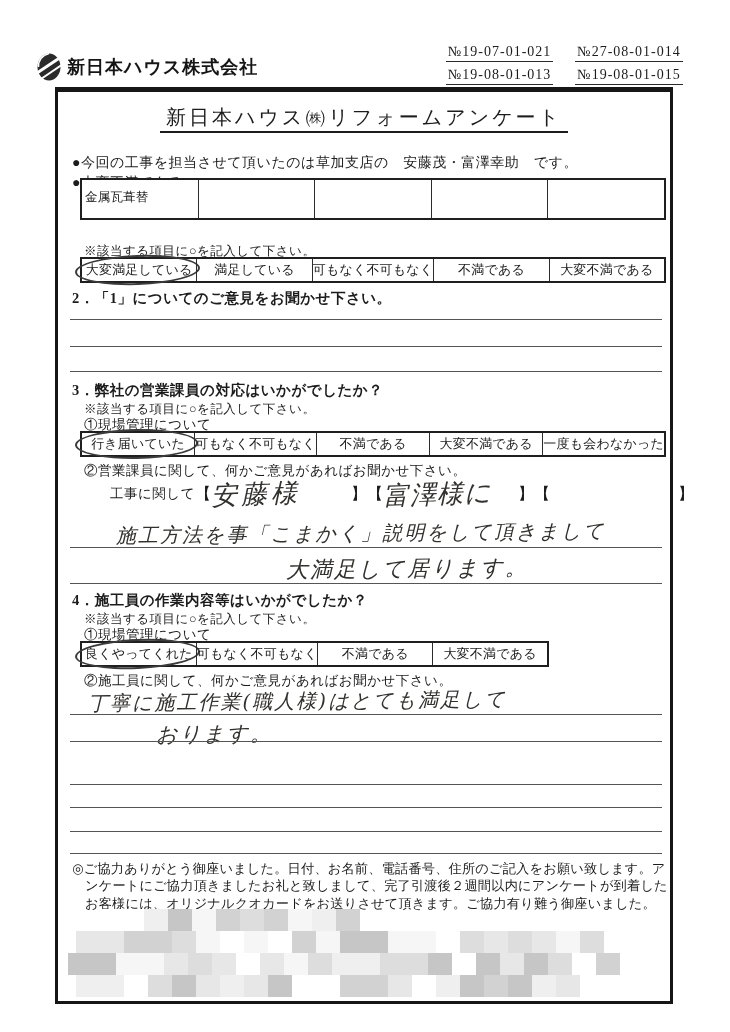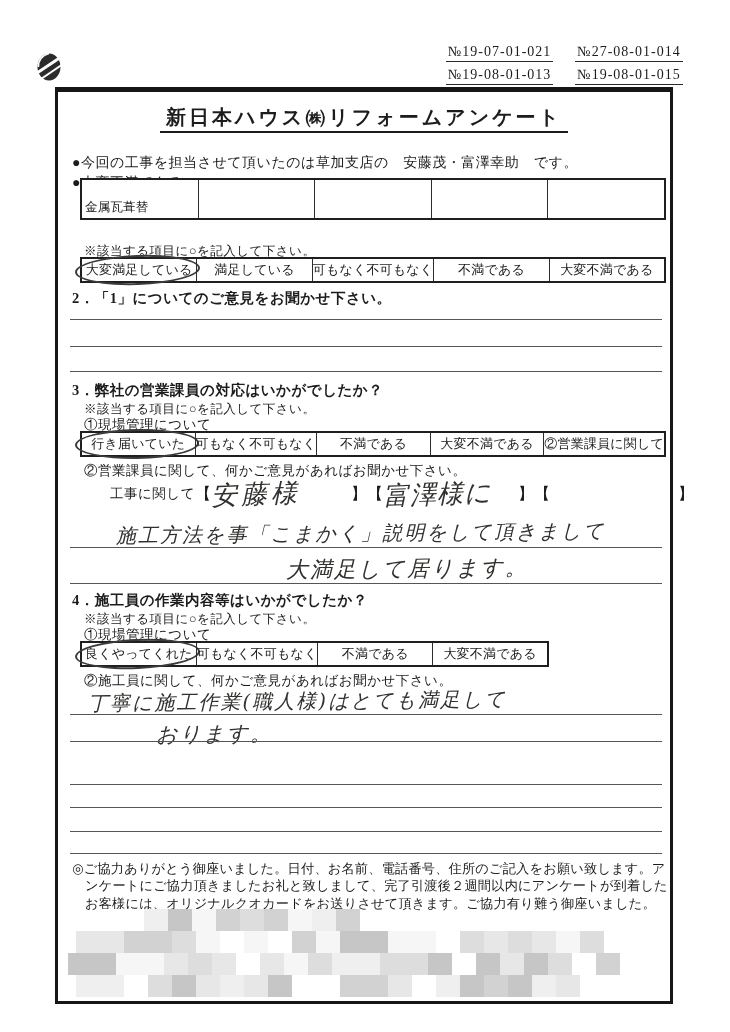--- a/index.html
+++ b/index.html
@@ -10,33 +10,33 @@
   .logo-text{font-family:"Liberation Sans","DejaVu Sans",sans-serif;font-weight:bold;
              font-size:18px;letter-spacing:1px;color:#151515;}
   .doc-numbers{position:absolute;left:446px;top:44px;display:grid;
                grid-template-columns:auto auto;column-gap:22px;row-gap:5px;}
   .doc-no{font-size:14px;letter-spacing:1px;border-bottom:1px solid #2a2a2a;
           padding:0 2px 1px 2px;white-space:nowrap;}
   
   .sheet{position:absolute;left:55px;top:87px;width:618px;height:917px;
          border:3px solid #161616;border-top-width:5px;box-sizing:border-box;background:#fff;}
   .abs{position:absolute;white-space:nowrap;}
-  .title{left:0;right:0;top:12px;text-align:center;font-size:20px;font-weight:700;letter-spacing:3px;}
+  .title{left:0;right:0;top:12px;text-align:center;font-size:20px;font-weight:400;letter-spacing:3px;}
   .title span{border-bottom:2px solid #1c1c1c;padding:0 6px 3px 6px;}
   .bullet{font-size:14px;letter-spacing:.5px;margin-top:12px;}
   .qhead{font-size:14.5px;font-weight:bold;letter-spacing:.5px;}
   .note{font-size:12.5px;letter-spacing:.5px;}
   .sub{font-size:13.5px;letter-spacing:.5px;}
   
   .opt-table{display:flex;border:2px solid #1f1f1f;box-sizing:border-box;background:#fff;}
   .opt-cell{flex:1 1 0;display:flex;align-items:center;justify-content:center;
             border-left:1px solid #2c2c2c;font-size:13px;position:relative;
             letter-spacing:.2px;overflow:visible;}
   .opt-cell:first-child{border-left:none;}
-  .work-cell{justify-content:flex-start;align-items:flex-end;padding:2px 3px;font-size:12.5px;}
+  .work-cell{justify-content:flex-start;align-items:flex-end;padding:12px 3px;font-size:12.5px;}
   .circle-mark{position:absolute;left:-7px;right:-4px;top:-4px;bottom:-4px;
                border:2px solid #3b3b3b;border-radius:50%;transform:rotate(-2deg);
                pointer-events:none;}
   
   .rule{position:absolute;left:12px;width:592px;border-top:1.5px solid #555;}
   
   .hw{font-style:italic;color:#32312e;font-family:"DejaVu Serif","Liberation Serif",serif;}
   .hw-name{font-size:26px;letter-spacing:4px;transform:rotate(-2deg);display:inline-block;}
   .hw-line{font-size:19px;letter-spacing:2px;transform:rotate(-.6deg);}
   .staff-row{display:flex;align-items:center;height:40px;}
@@ -55,20 +55,21 @@
 
 <div class="page">
 
   <div class="logo-row">
     <svg width="27" height="30" viewBox="0 0 27 30">
       <ellipse cx="13" cy="15" rx="11.5" ry="13.5" fill="#2b2b2b"></ellipse>
       <path d="M1 21 L25 5" stroke="#ffffff" stroke-width="3"></path>
       <path d="M5 27 L27 12" stroke="#ffffff" stroke-width="2"></path>
       <path d="M13 1.5 C6 3 2 9 2.5 15" stroke="#ffffff" stroke-width="1.5" fill="none"></path>
     </svg>
+    <span class="logo-text">新日本ハウス株式会社</span>
   </div>
 
   <div class="doc-numbers">
     <span class="doc-no">№19-07-01-021</span>
     <span class="doc-no">№27-08-01-014</span>
     <span class="doc-no">№19-08-01-013</span>
     <span class="doc-no">№19-08-01-015</span>
   </div>
 
   <div class="sheet">
@@ -109,21 +110,21 @@
     <div class="abs note" style="left:26px;top:309px;">※該当する項目に○を記入して下さい。</div>
     <div class="abs sub" style="left:26px;top:324px;">①現場管理について</div>
     <div class="abs opt-table" style="left:22px;top:339px;width:586px;height:26px;">
       <div class="opt-cell">
         <span>行き届いていた</span>
         <span class="circle-mark" style="transform:rotate(-1deg);"></span>
       </div>
       <div class="opt-cell">可もなく不可もなく</div>
       <div class="opt-cell">不満である</div>
       <div class="opt-cell">大変不満である</div>
-      <div class="opt-cell">②営業課員に関して</div>
+      <div class="opt-cell">一度も会わなかった</div>
     </div>
     <div class="abs sub" style="left:26px;top:370px;">②営業課員に関して、何かご意見があればお聞かせ下さい。</div>
 
     <div class="abs staff-row" style="left:52px;top:382px;">
       <span class="sub">工事に関して</span>
       <span class="bracket">【</span>
       <span class="name-slot" style="width:140px;">
         <span class="hw hw-name">安藤様</span>
       </span>
       <span class="bracket">】</span>

